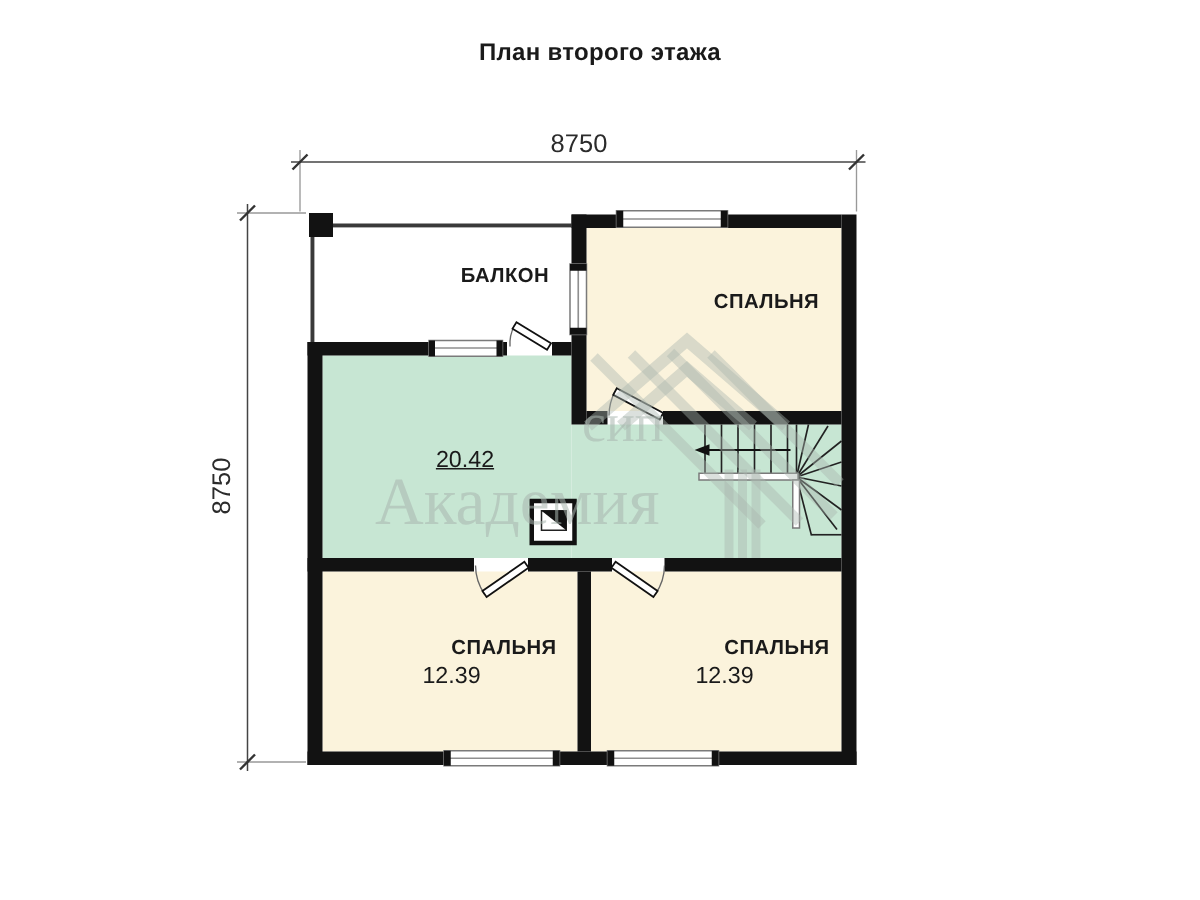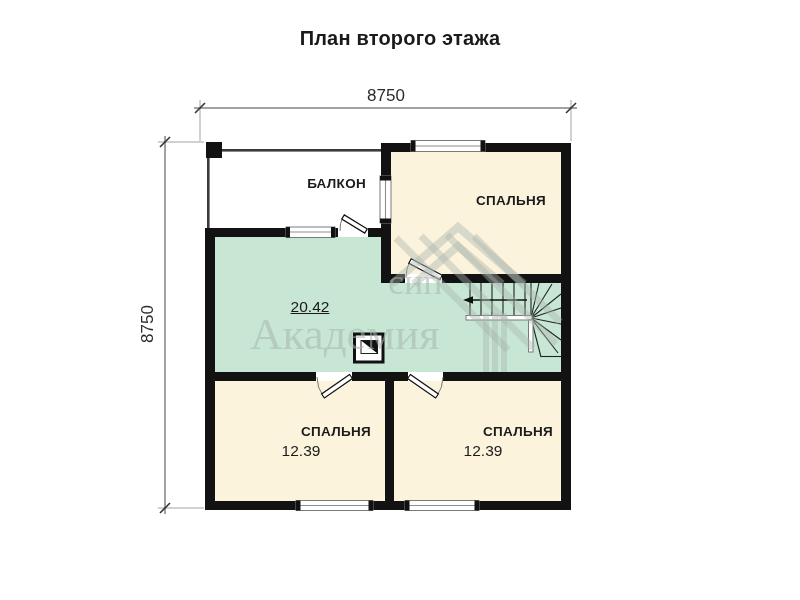--- a/index.html
+++ b/index.html
@@ -3,21 +3,21 @@
 <meta charset="utf-8">
 <style>
   html,body{margin:0;padding:0;background:#fff;}
   .stage{
     position:relative;width:800px;height:600px;background:#fff;overflow:hidden;
     font-family:"Liberation Sans", sans-serif;color:#1a1a1a;
   }
   .abs{position:absolute;}
   .title{
     left:240px;top:27px;width:320px;text-align:center;
-    font-size:20px;font-weight:bold;color:var(--title-text,#1a1a1a);
+    font-size:16px;font-weight:bold;color:var(--title-text,#1a1a1a);
     letter-spacing:.2px;
   }
   .dim-text{font-size:17px;color:#2b2b2b;font-weight:400;}
   .dim-top{left:356px;top:86px;width:60px;text-align:center;}
   .dim-left{left:118px;top:314px;width:60px;text-align:center;transform:rotate(-90deg);transform-origin:center;}
   .room-name{font-size:13.5px;font-weight:bold;text-align:right;width:140px;line-height:16px;letter-spacing:.3px;}
   .room-area{font-size:15.5px;font-weight:400;text-align:center;width:140px;line-height:18px;}
   .wm-text{
     font-family:"Liberation Serif", serif;color:var(--watermark,#a9b6af);
     opacity:.55;line-height:1;white-space:nowrap;pointer-events:none;

